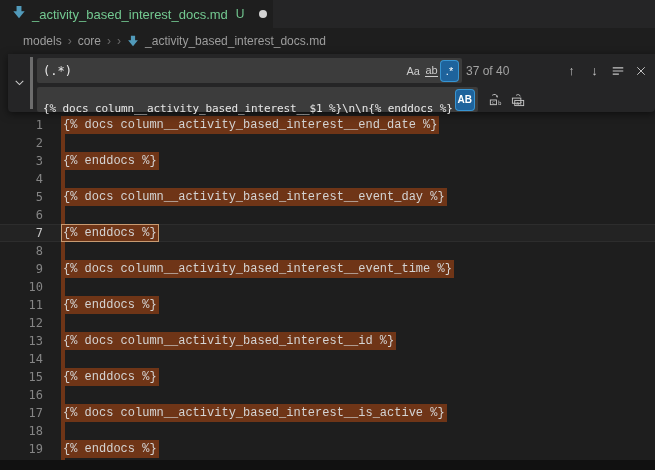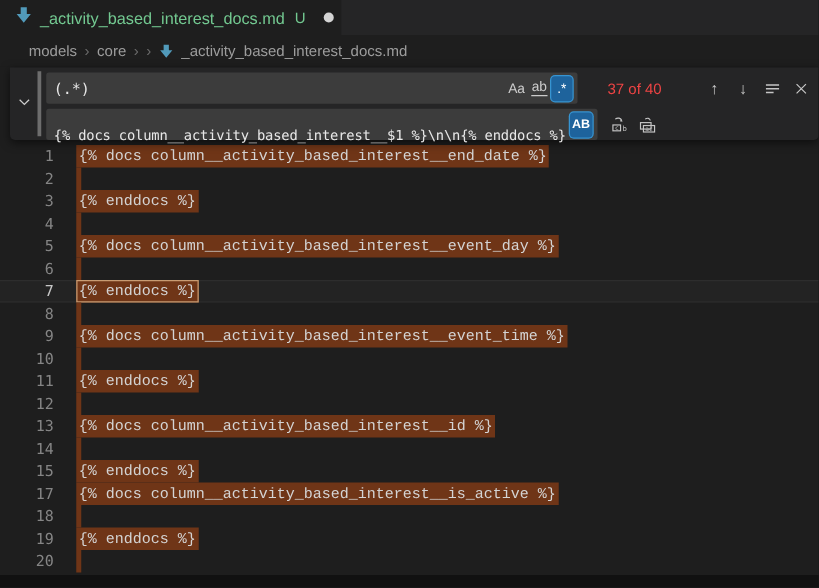--- a/index.html
+++ b/index.html
@@ -46,21 +46,21 @@
   .inputbox.replace-input{ width:441px; }
   .input-text{ flex:1 1 auto; font-family:"DejaVu Sans Mono", monospace; font-size:12px;
         white-space:pre; overflow:hidden; }
   .replace-input .input-text{ font-size:11px; letter-spacing:-0.12px;margin-top:18px; }
   .toggle{ flex:0 0 auto; height:20px; min-width:17px; padding:0 2px; margin-left:1px; border-radius:3px;
         display:flex; align-items:center; justify-content:center;
         color:#cccccc; font-size:11px; cursor:pointer; }
   .toggle.word span{ border-bottom:1px solid #cccccc; }
   .toggle.active{ background:var(--toggle-bg); box-shadow:0 0 0 1px var(--toggle-border); color:#fff; }
   .toggle.preserve{ font-size:10px; font-weight:bold; }
-  .matchcount{ margin-left:24px; width:66px; color:#ef4444; font-size:12px; white-space:nowrap; }
+  .matchcount{ margin-left:4px; width:66px; color:#a3a3a3; font-size:12px; white-space:nowrap; }
   .iconbtn{ width:19px; height:19px; margin-left:4px; display:flex; align-items:center; justify-content:center;
         color:#c5c5c5; font-size:13px; border-radius:3px; cursor:pointer; }
   .iconbtn svg{ display:block; }
   .navgroup{ position:absolute; top:7px; left:550px; display:flex; }
   .replgroup{ position:absolute; top:36px; left:474px; display:flex; }
 </style>
 </head>
 <body style="background: rgb(30, 30, 30);">
 
 <div class="screen" style="--editor-bg: #1e1e1e; --tabbar-bg: #252526; --widget-bg: #252526; --git-green: #73c991; --md-icon-blue: #519aba; --match-bg: #6f3517; --match-border: #c89b72; --toggle-bg: #1e639c; --toggle-border: #3794d1;">
@@ -148,20 +148,24 @@
         </div>
         <div class="code-line">
           <div class="gutter">14</div>
           <div class="content"><span class="nl-match"></span></div>
         </div>
         <div class="code-line">
           <div class="gutter">15</div>
           <div class="content"><span class="match">{% enddocs %}</span></div>
         </div>
         <div class="code-line">
+          <div class="gutter">16</div>
+          <div class="content"><span class="nl-match"></span></div>
+        </div>
+        <div class="code-line">
           <div class="gutter">17</div>
           <div class="content"><span class="match">{% docs column__activity_based_interest__is_active %}</span></div>
         </div>
         <div class="code-line">
           <div class="gutter">18</div>
           <div class="content"><span class="nl-match"></span></div>
         </div>
         <div class="code-line">
           <div class="gutter">19</div>
           <div class="content"><span class="match">{% enddocs %}</span></div>

